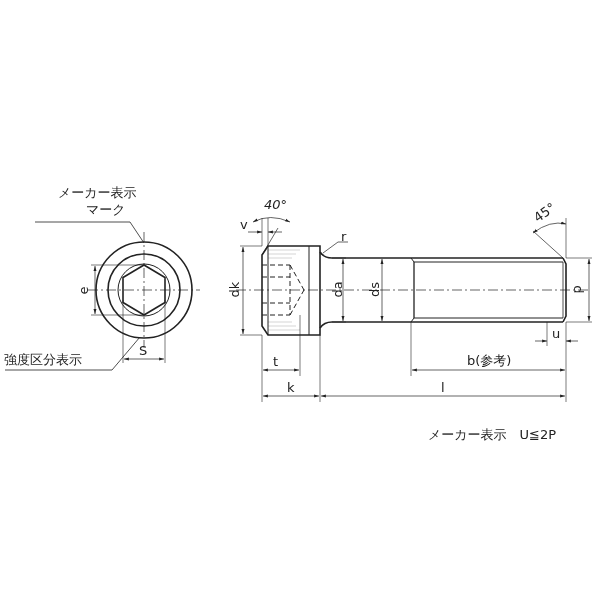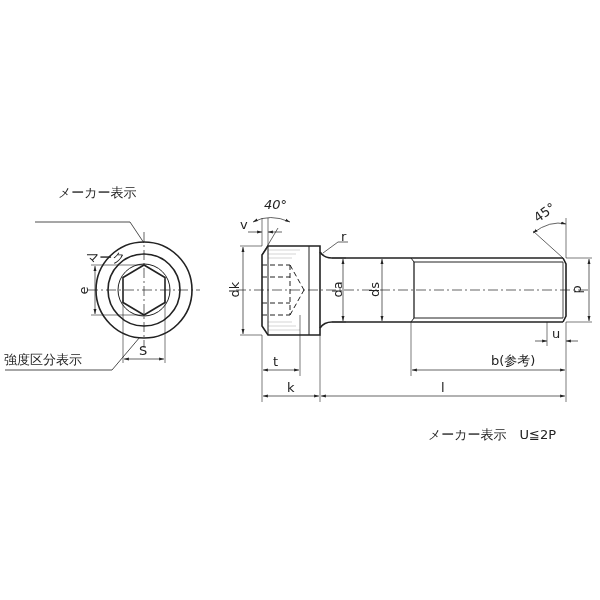--- a/index.html
+++ b/index.html
@@ -128,32 +128,32 @@
       <line x1="412" y1="370" x2="565" y2="370" stroke-width="0.7" marker-start="url(#arr)" marker-end="url(#arr)"></line>
 
       <line x1="263" y1="396" x2="319" y2="396" stroke-width="0.7" marker-start="url(#arr)" marker-end="url(#arr)"></line>
 
       <line x1="321" y1="396" x2="565" y2="396" stroke-width="0.7" marker-start="url(#arr)" marker-end="url(#arr)"></line>
     </g>
   </g>
 </svg>
 
 <div class="lbl" style="left:58px;top:186px;text-align:right;">メーカー表示</div>
-<div class="lbl" style="left:86px;top:203px;margin-top:48px;">マーク</div>
+<div class="lbl" style="left:86px;top:203px;">マーク</div>
 <div class="lbl" style="left:4px;top:353px;">強度区分表示</div>
 <div class="lbl v" style="left:79px;top:284px;">e</div>
 <div class="lbl" style="left:139px;top:344px;">S</div>
 
 <div class="lbl" style="left:264px;top:198px;font-style:italic;">40°</div>
 <div class="lbl" style="left:533px;top:206px;transform:rotate(-35deg);">45°</div>
 <div class="lbl" style="left:240px;top:218px;">v</div>
 <div class="lbl" style="left:341px;top:230px;">r</div>
 <div class="lbl v" style="left:227px;top:283px;">dk</div>
 <div class="lbl v" style="left:329px;top:283px;">da</div>
 <div class="lbl v" style="left:367px;top:283px;">ds</div>
 <div class="lbl vr" style="left:574px;top:283px;">d</div>
 <div class="lbl" style="left:552px;top:327px;">u</div>
 <div class="lbl" style="left:273px;top:355px;">t</div>
-<div class="lbl" style="left:467px;top:354px;margin-left:24px;">b(参考)</div>
+<div class="lbl" style="left:467px;top:354px;">b(参考)</div>
 <div class="lbl" style="left:287px;top:381px;">k</div>
 <div class="lbl" style="left:441px;top:381px;">l</div>
 
 <div class="lbl note" style="left:428px;top:428px;">メーカー表示　U≦2P</div>
 
 </body></html>

